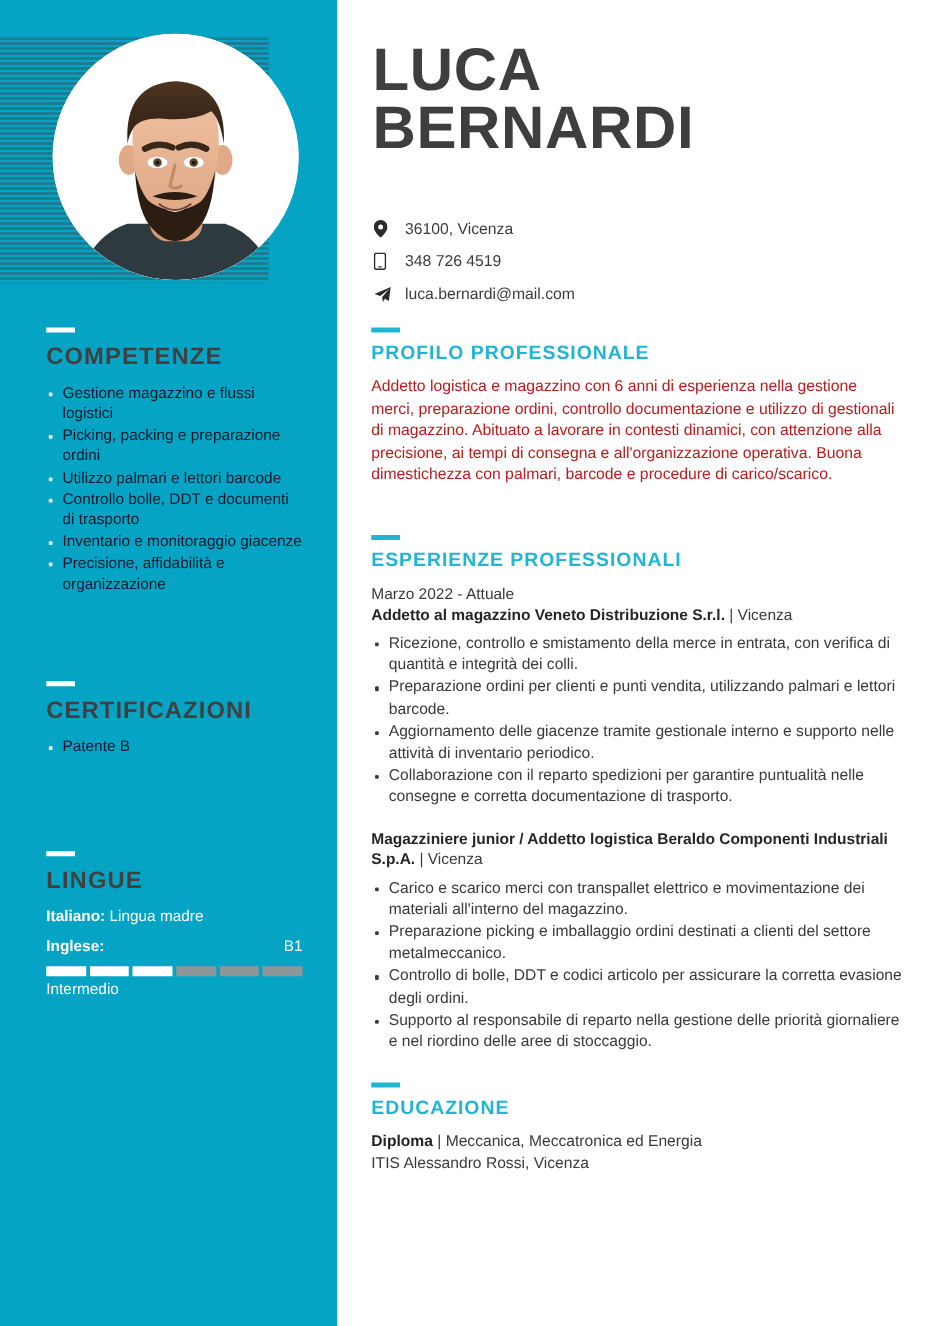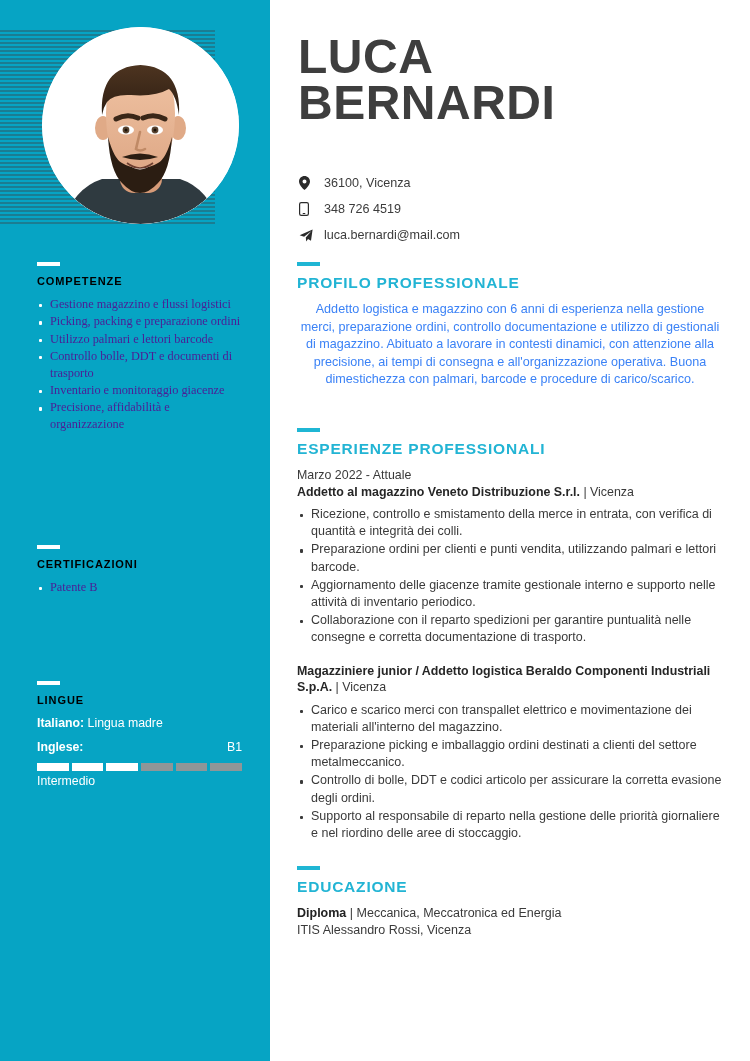--- a/index.html
+++ b/index.html
@@ -43,35 +43,34 @@
   }
   #photo-art { position: absolute; inset: 0; }
 
   .side-block { position: absolute; left: 37px; width: 205px; }
   .accent-bar-w {
     width: 23px; height: 4px;
     background: #ffffff;
     margin-bottom: 9px;
   }
   .side-title {
-    color: #000000;
-    font-size: 11px;
+    color: #404040;
+    font-size: 19px;
     font-weight: bold;
     letter-spacing: 0.9px;
     margin-bottom: 9px;
   }
   ul.side-list { list-style: none; }
   ul.side-list li {
     position: relative;
-    color: #4c1d95;
+    color: #0f172a;
     font-size: 12.3px;
     line-height: 16.4px;
     padding-left: 13px;
     margin-bottom: 1px;
-    font-family: Liberation Serif, serif;
   }
   ul.side-list li::before {
     content: "";
     position: absolute;
     left: 2px; top: 8px;
     width: 3.2px; height: 3.2px;
     background: #ffffff;
     border-radius: 1px;
   }
 
@@ -146,24 +145,23 @@
     margin-bottom: 8px;
   }
   .main-title {
     color: #22b4d4;
     font-size: 15.5px;
     font-weight: bold;
     letter-spacing: 0.8px;
     margin-bottom: 9px;
   }
   .body-text {
-    color: #3b82f6;
+    color: #b91c1c;
     font-size: 12.6px;
     line-height: 17.6px;
-    text-align: center;
   }
   .job { margin-bottom: 16px; }
   .job-date {
     color: #3a3a3a;
     font-size: 12.4px;
     line-height: 16.5px;
   }
   .job-head {
     color: #262626;
     font-size: 12.4px;

